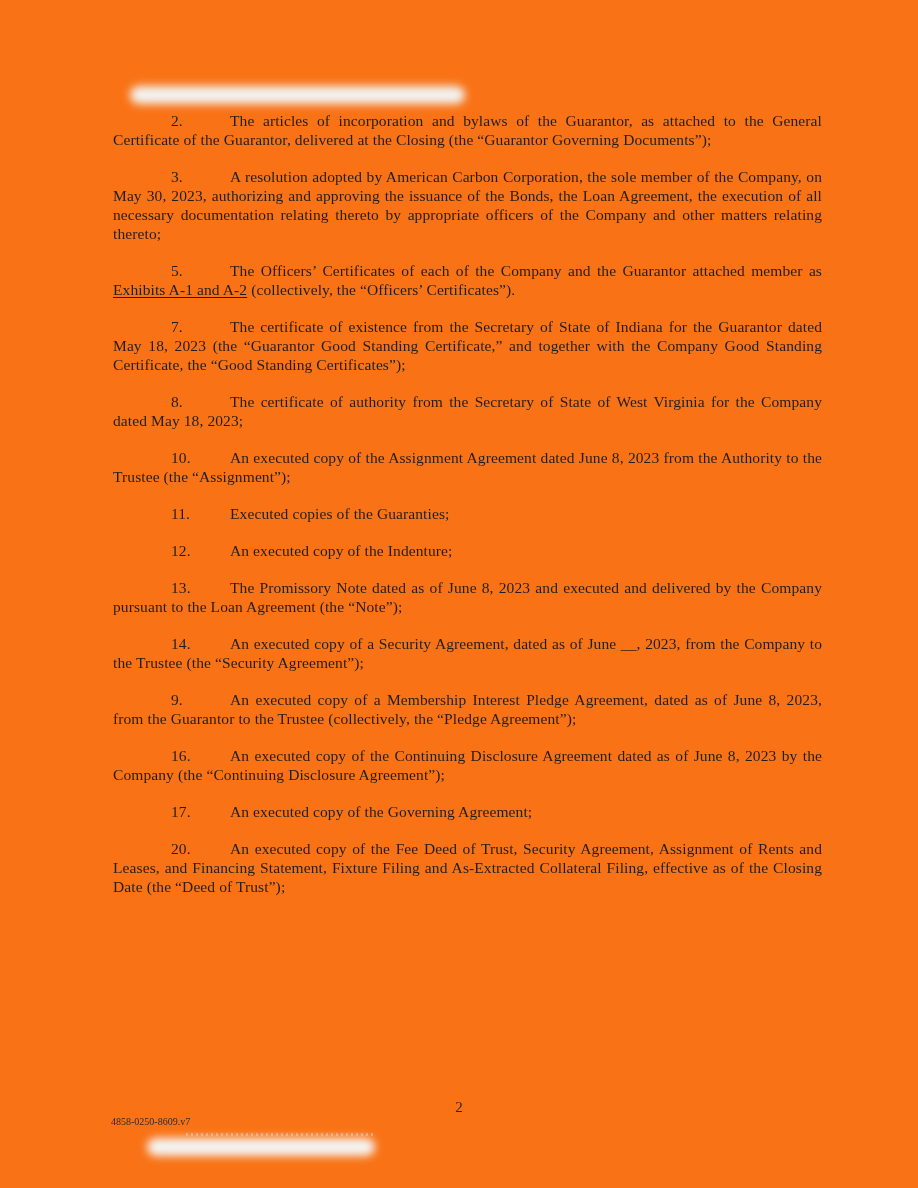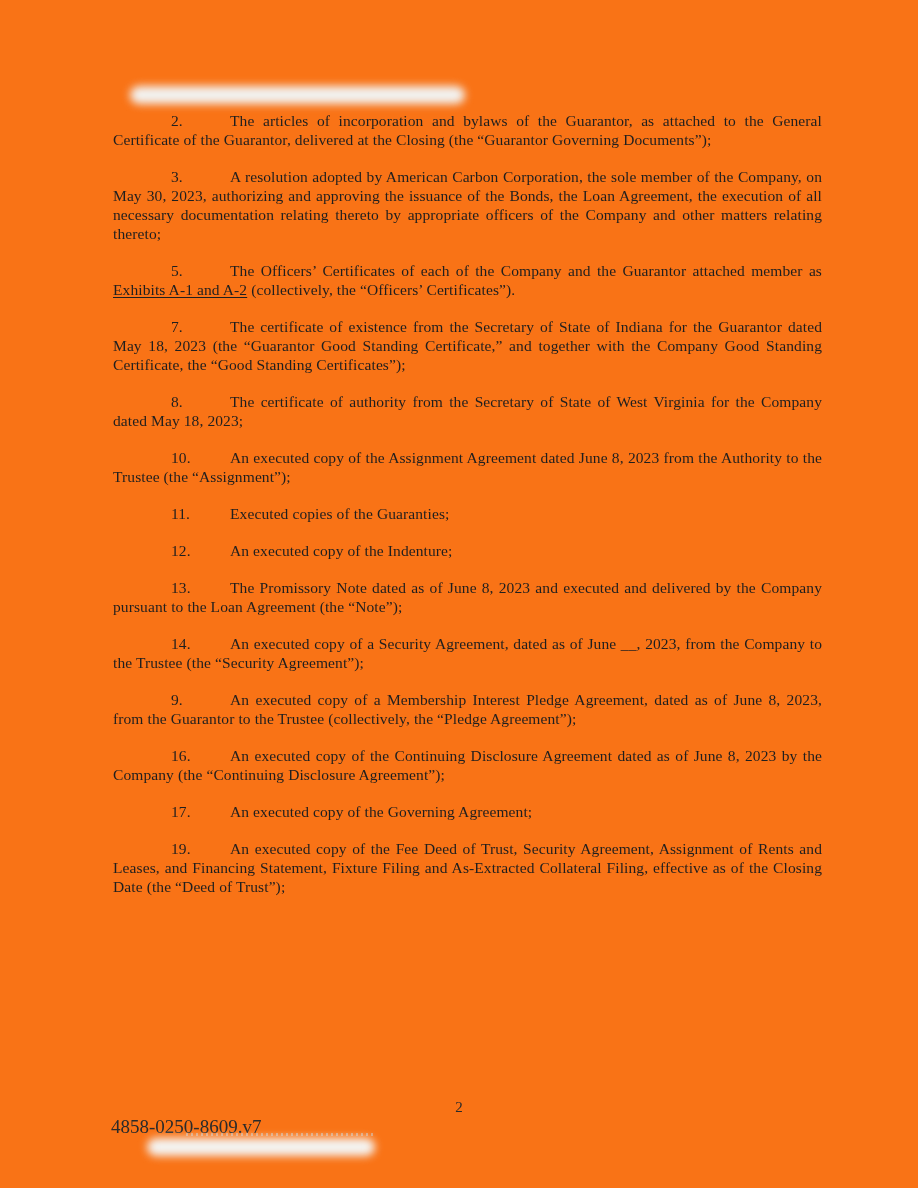--- a/index.html
+++ b/index.html
@@ -45,21 +45,21 @@
     left: 0;
     width: 918px;
     text-align: center;
     font-size: 15px;
     color: #2a2a2a;
   }
   .footer-docid {
     position: absolute;
     top: 1116px;
     left: 111px;
-    font-size: 19px;
+    font-size: 10px;
     color: #2a2a2a;
   }
   
   .artifact-top {
     position: absolute;
     top: 86px;
     left: 130px;
     width: 335px;
     height: 18px;
     background: #f2f2f0;
@@ -144,21 +144,21 @@
 
     <p class="item">
       <span class="num">16.</span><span>An executed copy of the Continuing Disclosure Agreement dated as of June 8, 2023 by the Company (the “Continuing Disclosure Agreement”);</span>
     </p>
 
     <p class="item">
       <span class="num">17.</span><span>An executed copy of the Governing Agreement;</span>
     </p>
 
     <p class="item">
-      <span class="num">19.</span><span>An executed copy of the Fee Deed of Trust, Security Agreement, Assignment of Rents and Leases, and Financing Statement, Fixture Filing and As-Extracted Collateral Filing, effective as of the Closing Date (the “Deed of Trust”);</span>
+      <span class="num">20.</span><span>An executed copy of the Fee Deed of Trust, Security Agreement, Assignment of Rents and Leases, and Financing Statement, Fixture Filing and As-Extracted Collateral Filing, effective as of the Closing Date (the “Deed of Trust”);</span>
     </p>
 
   </div>
 
   <div class="footer-pagenum">2</div>
   <div class="footer-docid">4858-0250-8609.v7</div>
 
   <div class="artifact-speckle"></div>
   <div class="artifact-smudge"></div>
 

